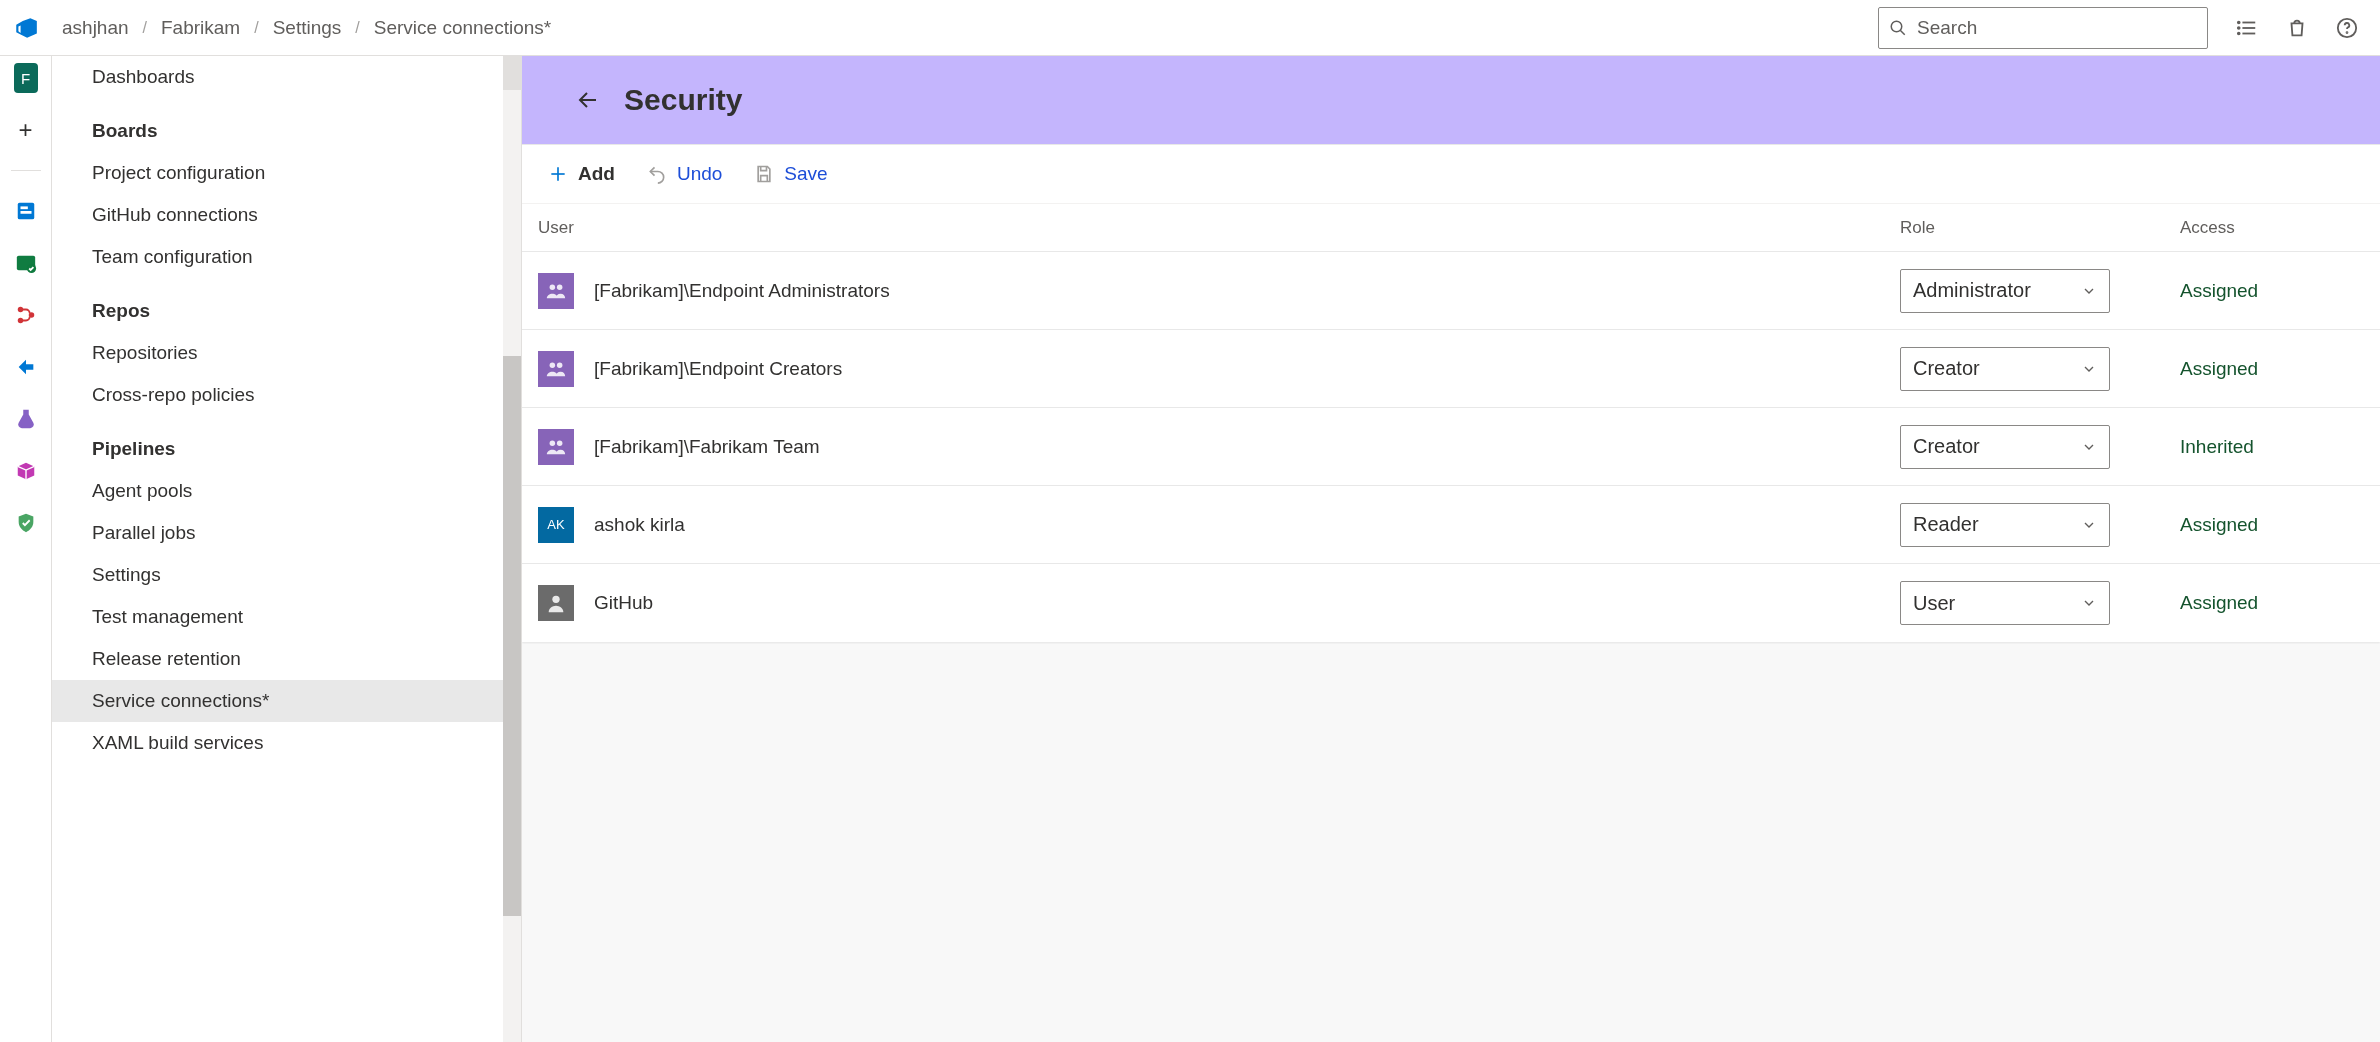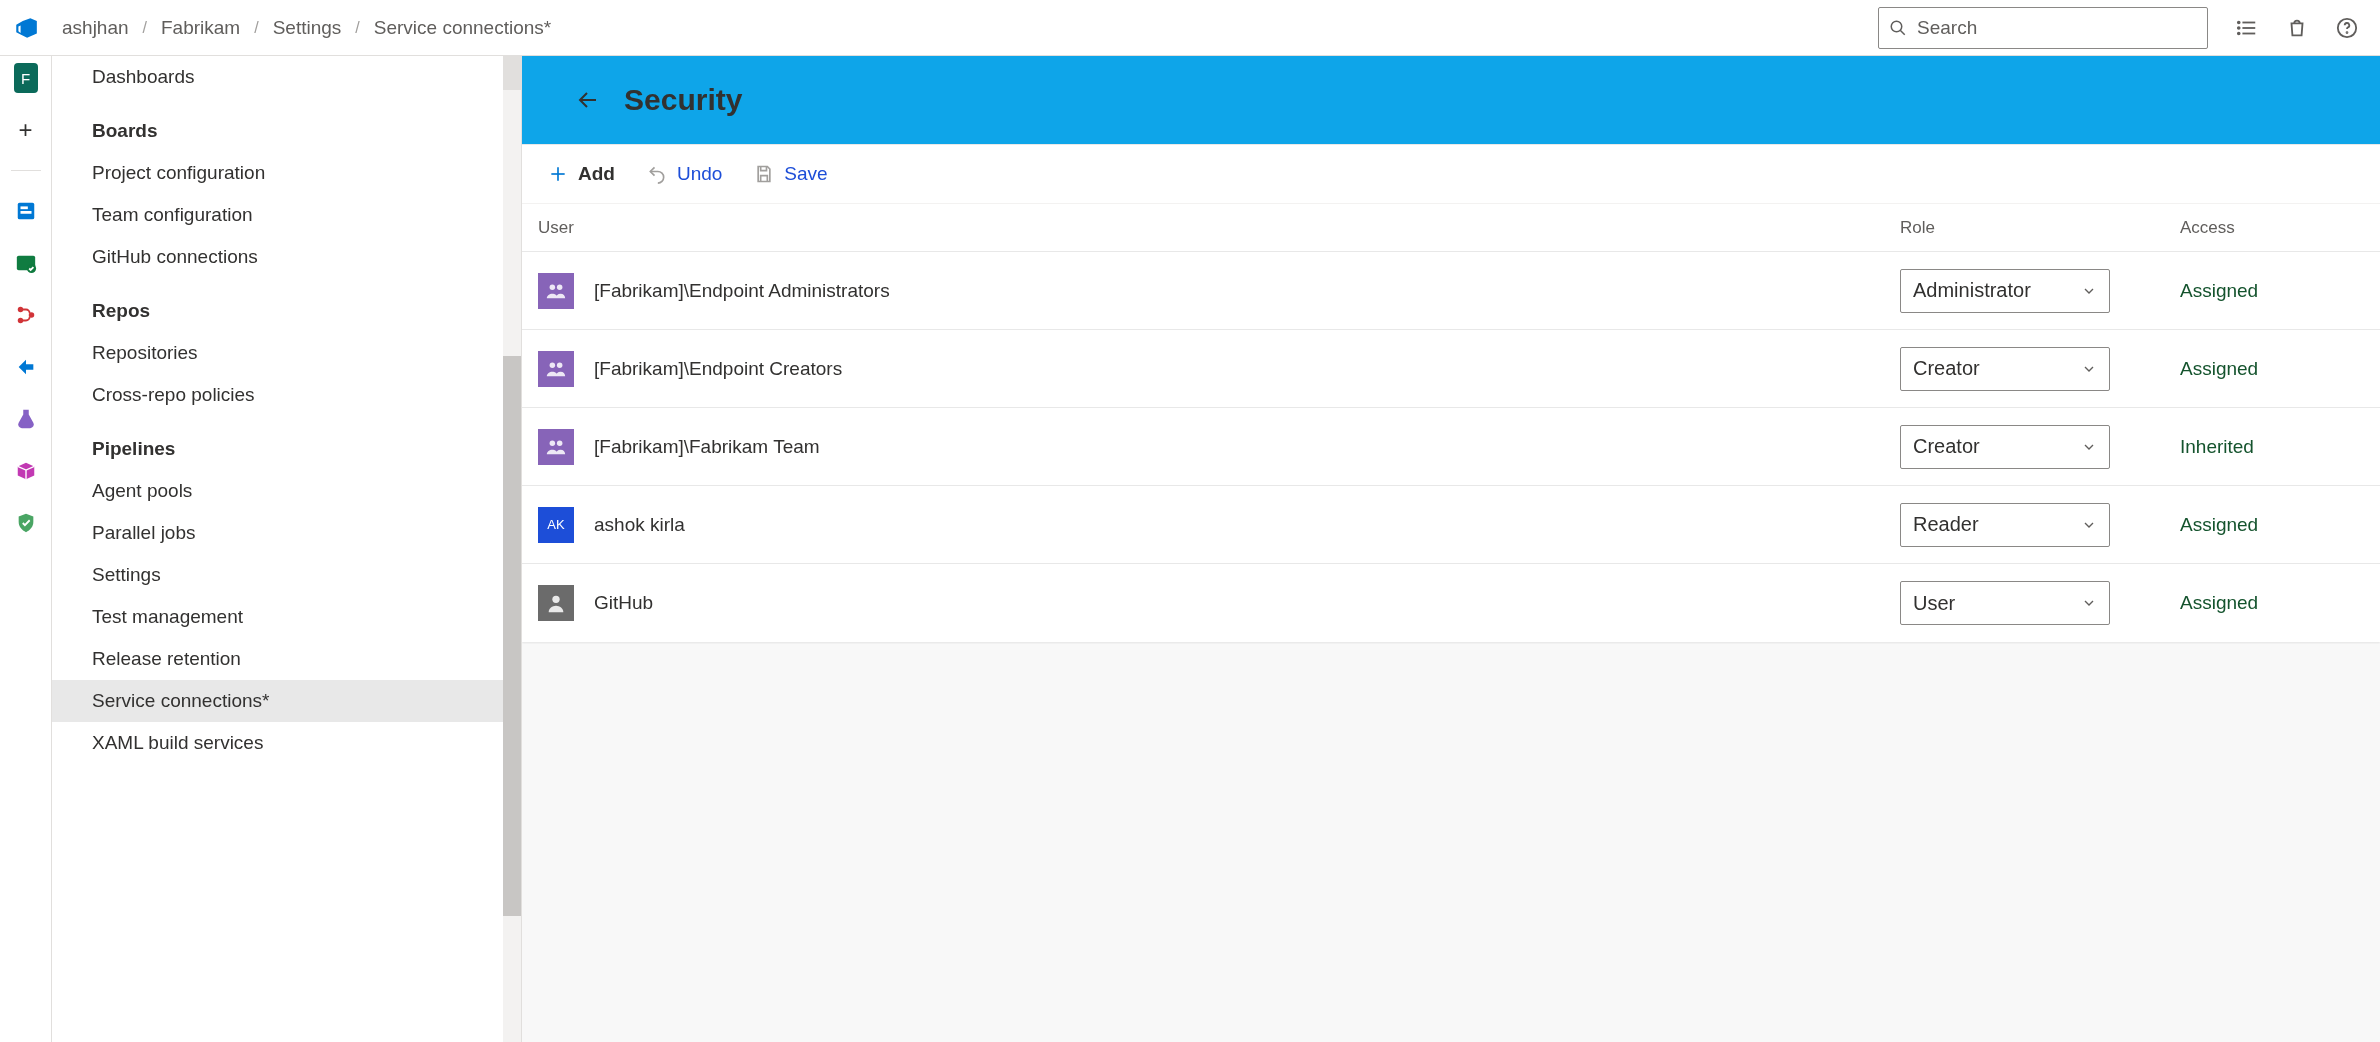--- a/index.html
+++ b/index.html
@@ -69,21 +69,21 @@
   .settings-nav .arrow {
     position:absolute; right:0; width:18px; height:18px; display:flex; align-items:center; justify-content:center;
     color:#605e5c; font-size:11px;
   }
   .settings-nav .arrow.up { top:0; }
 
   
   .main { flex: 1; display: flex; flex-direction: column; min-width: 0; }
   .main-header {
     height: 88px; display: flex; align-items: center; gap: 24px; padding: 0 24px;
-    background: #0ea5e9;
+    background: #c4b5fd;
   }
   .back-btn { width: 24px; height: 24px; cursor: pointer; display:flex; align-items:center; justify-content:center; margin-left: 30px;}
   .back-btn svg { stroke: #323130; }
   .main-title { font-size: 30px; font-weight: 600; }
 
   .content-card {
     background: #fff; margin: 0; border-top: 1px solid #e8e8e8;
     box-shadow: 0 1px 2px rgba(0,0,0,0.04);
   }
 
@@ -111,21 +111,21 @@
   .table-header .col-user { grid-column: 1 / span 2; padding-left: 8px;}
   .table-header .col-access { text-align: left; }
 
   .row { height: 78px; border-bottom: 1px solid #e8e8e8; }
   .row:last-child { border-bottom: none; box-shadow: 0 1px 2px rgba(0,0,0,0.05);}
   .avatar {
     width: 36px; height: 36px; display:flex; align-items:center; justify-content:center;
     font-size: 13px; color:#fff; margin-left: 8px;
   }
   .avatar.group { background:#8764b8; }
-  .avatar.user  { background:#1d4ed8; }
+  .avatar.user  { background:#0369a1; }
   .avatar.svc   { background:#6b6b6b; }
   .avatar svg { width: 22px; height: 22px; fill: rgba(255,255,255,0.85); }
   .uname { font-size: 19px; color:#323130; padding-left: 4px;}
 
   .role-select {
     width: 210px; height: 44px; border: 1px solid #8a8886; border-radius: 2px;
     display: flex; align-items: center; justify-content: space-between;
     padding: 0 12px; cursor: pointer; font-size: 20px; color:#323130;
   }
   .role-select svg { stroke:#605e5c; width:16px; height:16px; }
@@ -241,22 +241,22 @@
   </div>
 
   <div class="settings-nav">
     <div class="track"></div>
     <div class="arrow up">▴</div>
     <div class="thumb"></div>
     <div class="settings-scroll" id="settings-scroll">
         <div class="nav-item">Dashboards</div>
         <div class="nav-header">Boards</div>
         <div class="nav-item">Project configuration</div>
+        <div class="nav-item">GitHub connections</div>
         <div class="nav-item">Team configuration</div>
-        <div class="nav-item">GitHub connections</div>
         <div class="nav-header">Repos</div>
         <div class="nav-item">Repositories</div>
         <div class="nav-item">Cross-repo policies</div>
         <div class="nav-header">Pipelines</div>
         <div class="nav-item">Agent pools</div>
         <div class="nav-item">Parallel jobs</div>
         <div class="nav-item">Settings</div>
         <div class="nav-item">Test management</div>
         <div class="nav-item">Release retention</div>
         <div class="nav-item selected">Service connections*</div>

